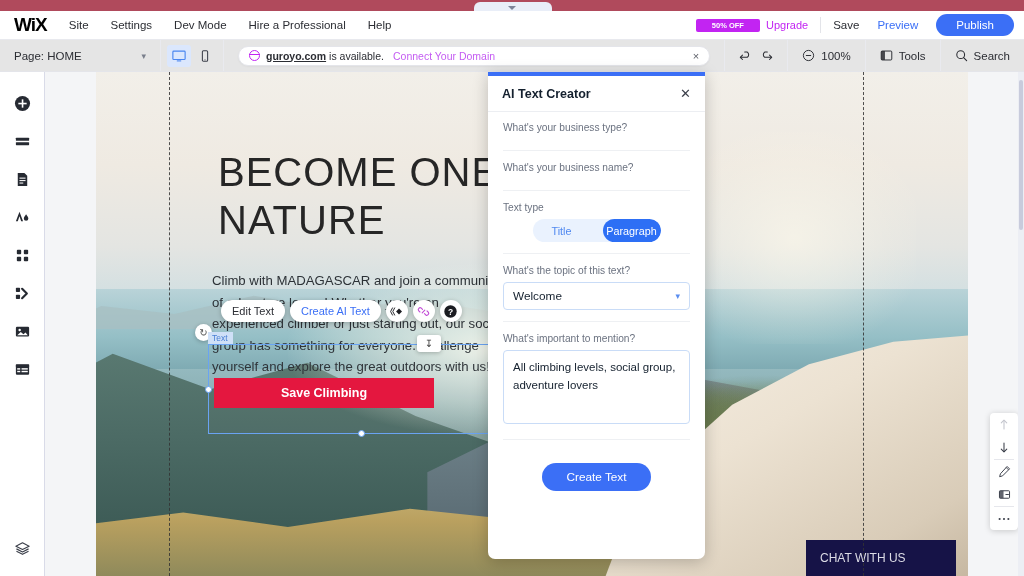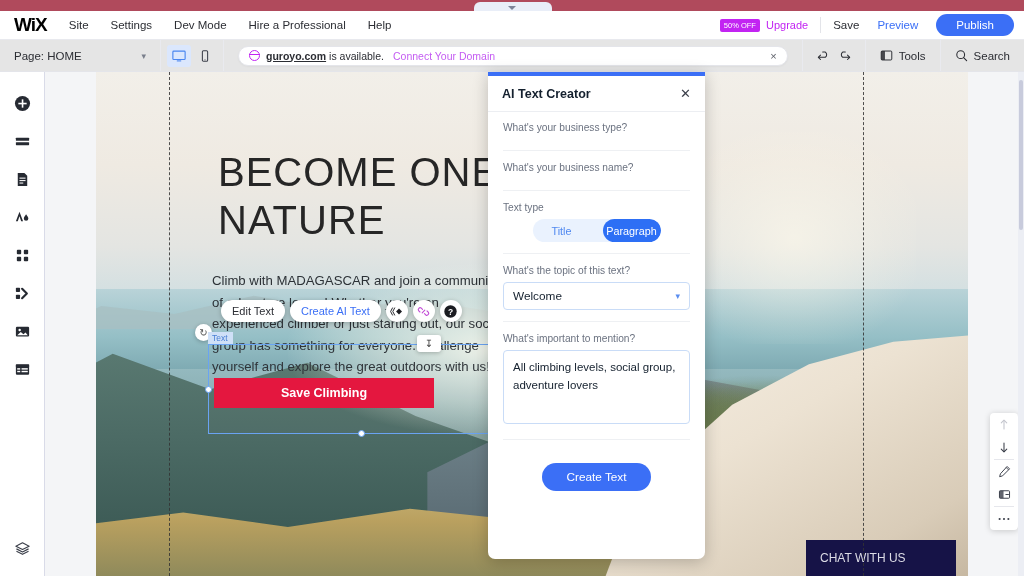--- a/index.html
+++ b/index.html
@@ -38,22 +38,22 @@
     color:#000; margin-left:14px; margin-right:22px;
   }
   .topmenu { display:flex; align-items:center; gap:22px; }
   .topmenu-item {
     font-size:11.5px; color:#2b2d33; cursor:pointer; white-space:nowrap;
   }
   .topbar-right {
     margin-left:auto; display:flex; align-items:center; gap:0; padding-right:10px;
   }
   .badge-off {
-    background:#c224f2; color:#fff; font-size:7.5px; font-weight:normal;
-    padding:2px 4px; border-radius:2px; margin-right:6px; letter-spacing:0px;
+    background:#c224f2; color:#fff; font-size:7.5px; font-weight:bold;
+    padding:2px 16px; border-radius:2px; margin-right:6px; letter-spacing:0px;
   }
   .upgrade-link { font-size:11px; color:#c224f2; cursor:pointer;text-align:center; }
   .vdiv { width:1px; height:16px; background:#e3e4e9; margin:0 12px; }
   .save-link { font-size:11.5px; color:#2b2d33; cursor:pointer; }
   .preview-link { font-size:11.5px; color:#3b6ff6; cursor:pointer; margin-left:18px;}
   .publish-btn {
     margin-left:18px; background:#3b6ff6; color:#fff; font-size:11.5px;
     border:none; border-radius:14px; padding:5px 20px; cursor:pointer;
   }
 
@@ -381,20 +381,29 @@
         <span>
           <svg width="14" height="14" viewBox="0 0 16 16">
               <path d="M12 7 L14.5 9.5 L12 12" fill="none" stroke="#2b2d33" stroke-width="1.2" stroke-linecap="round" stroke-linejoin="round"></path>
               <path d="M14.2 9.4 H6.5 A3.6 3.6 0 0 1 6.5 3.5 H9.5" fill="none" stroke="#2b2d33" stroke-width="1.2" stroke-linecap="round"></path>
             </svg>
         </span>
       </div>
       <div class="tb-cell">
         <span>
           <svg width="13" height="13" viewBox="0 0 16 16">
+              <circle cx="8" cy="8" r="6.3" fill="none" stroke="#2b2d33" stroke-width="1.2"></circle>
+              <rect x="4.8" y="7.4" width="6.4" height="1.2" fill="#2b2d33"></rect>
+            </svg>
+        </span>
+        <span>100%</span>
+      </div>
+      <div class="tb-cell">
+        <span>
+          <svg width="13" height="13" viewBox="0 0 16 16">
               <rect x="1.5" y="2.5" width="13" height="11" rx="1.2" fill="none" stroke="#2b2d33" stroke-width="1.2"></rect>
               <rect x="1.5" y="2.5" width="4.6" height="11" fill="#2b2d33" opacity=".85"></rect>
             </svg>
         </span>
         <span>Tools</span>
       </div>
       <div class="tb-cell">
         <span>
           <svg width="13" height="13" viewBox="0 0 16 16">
               <circle cx="7" cy="7" r="4.8" fill="none" stroke="#2b2d33" stroke-width="1.3"></circle>

